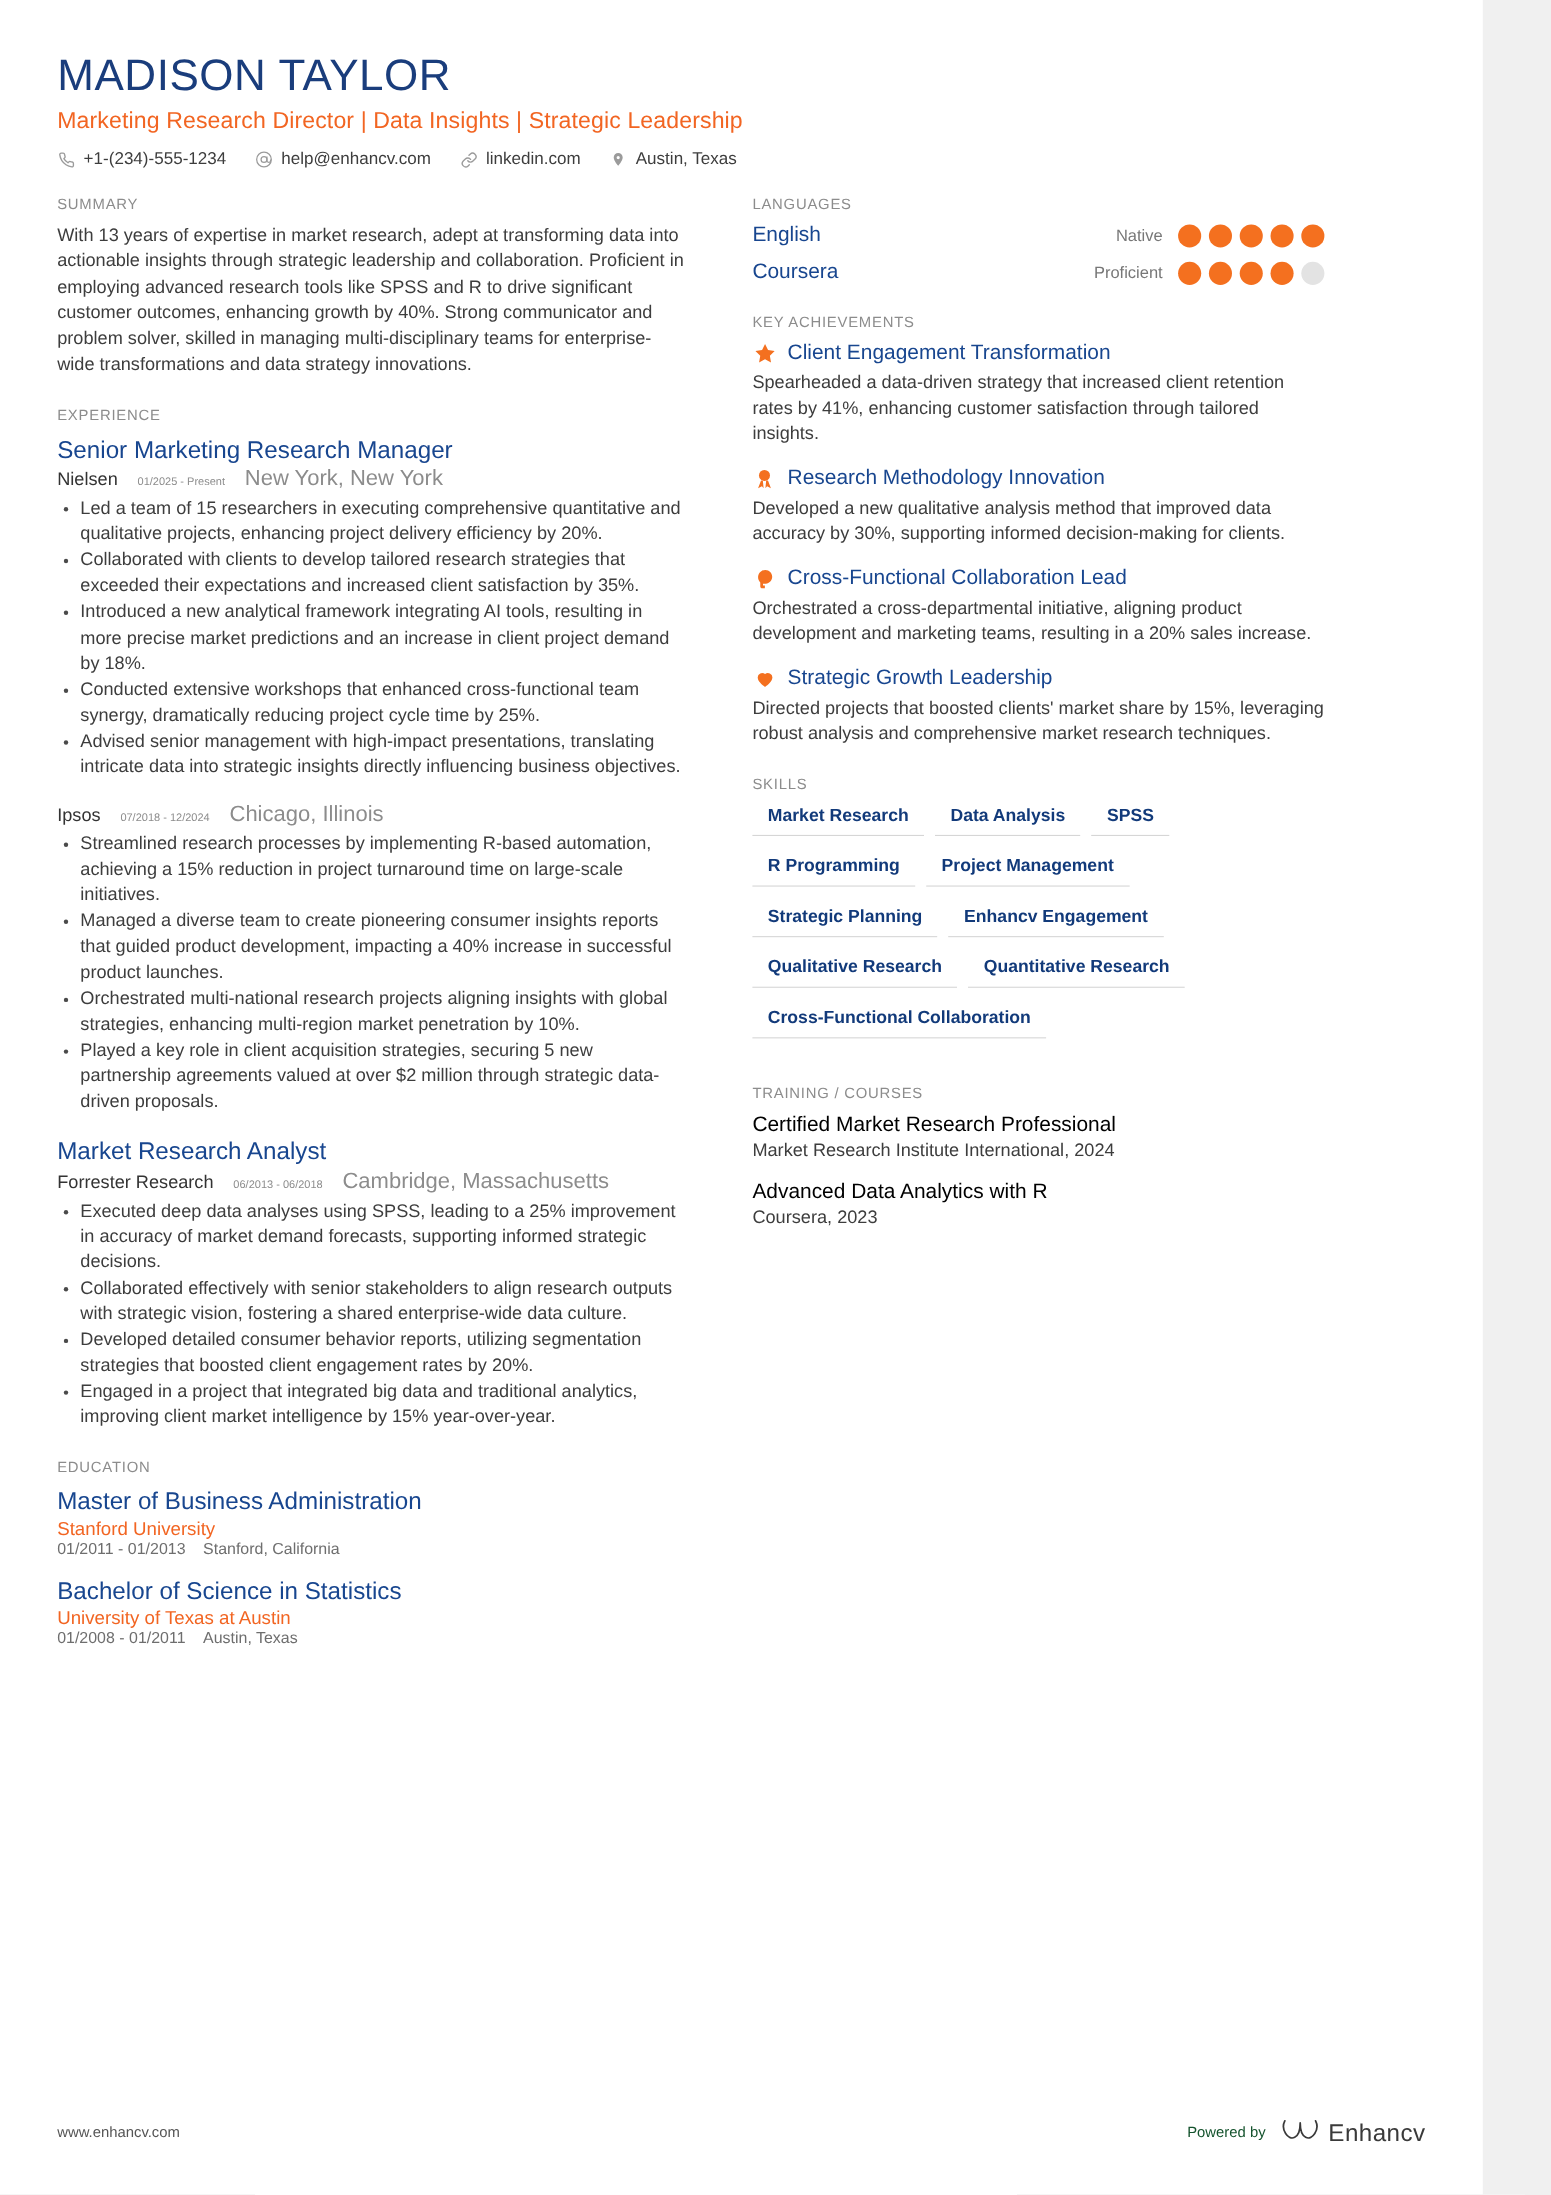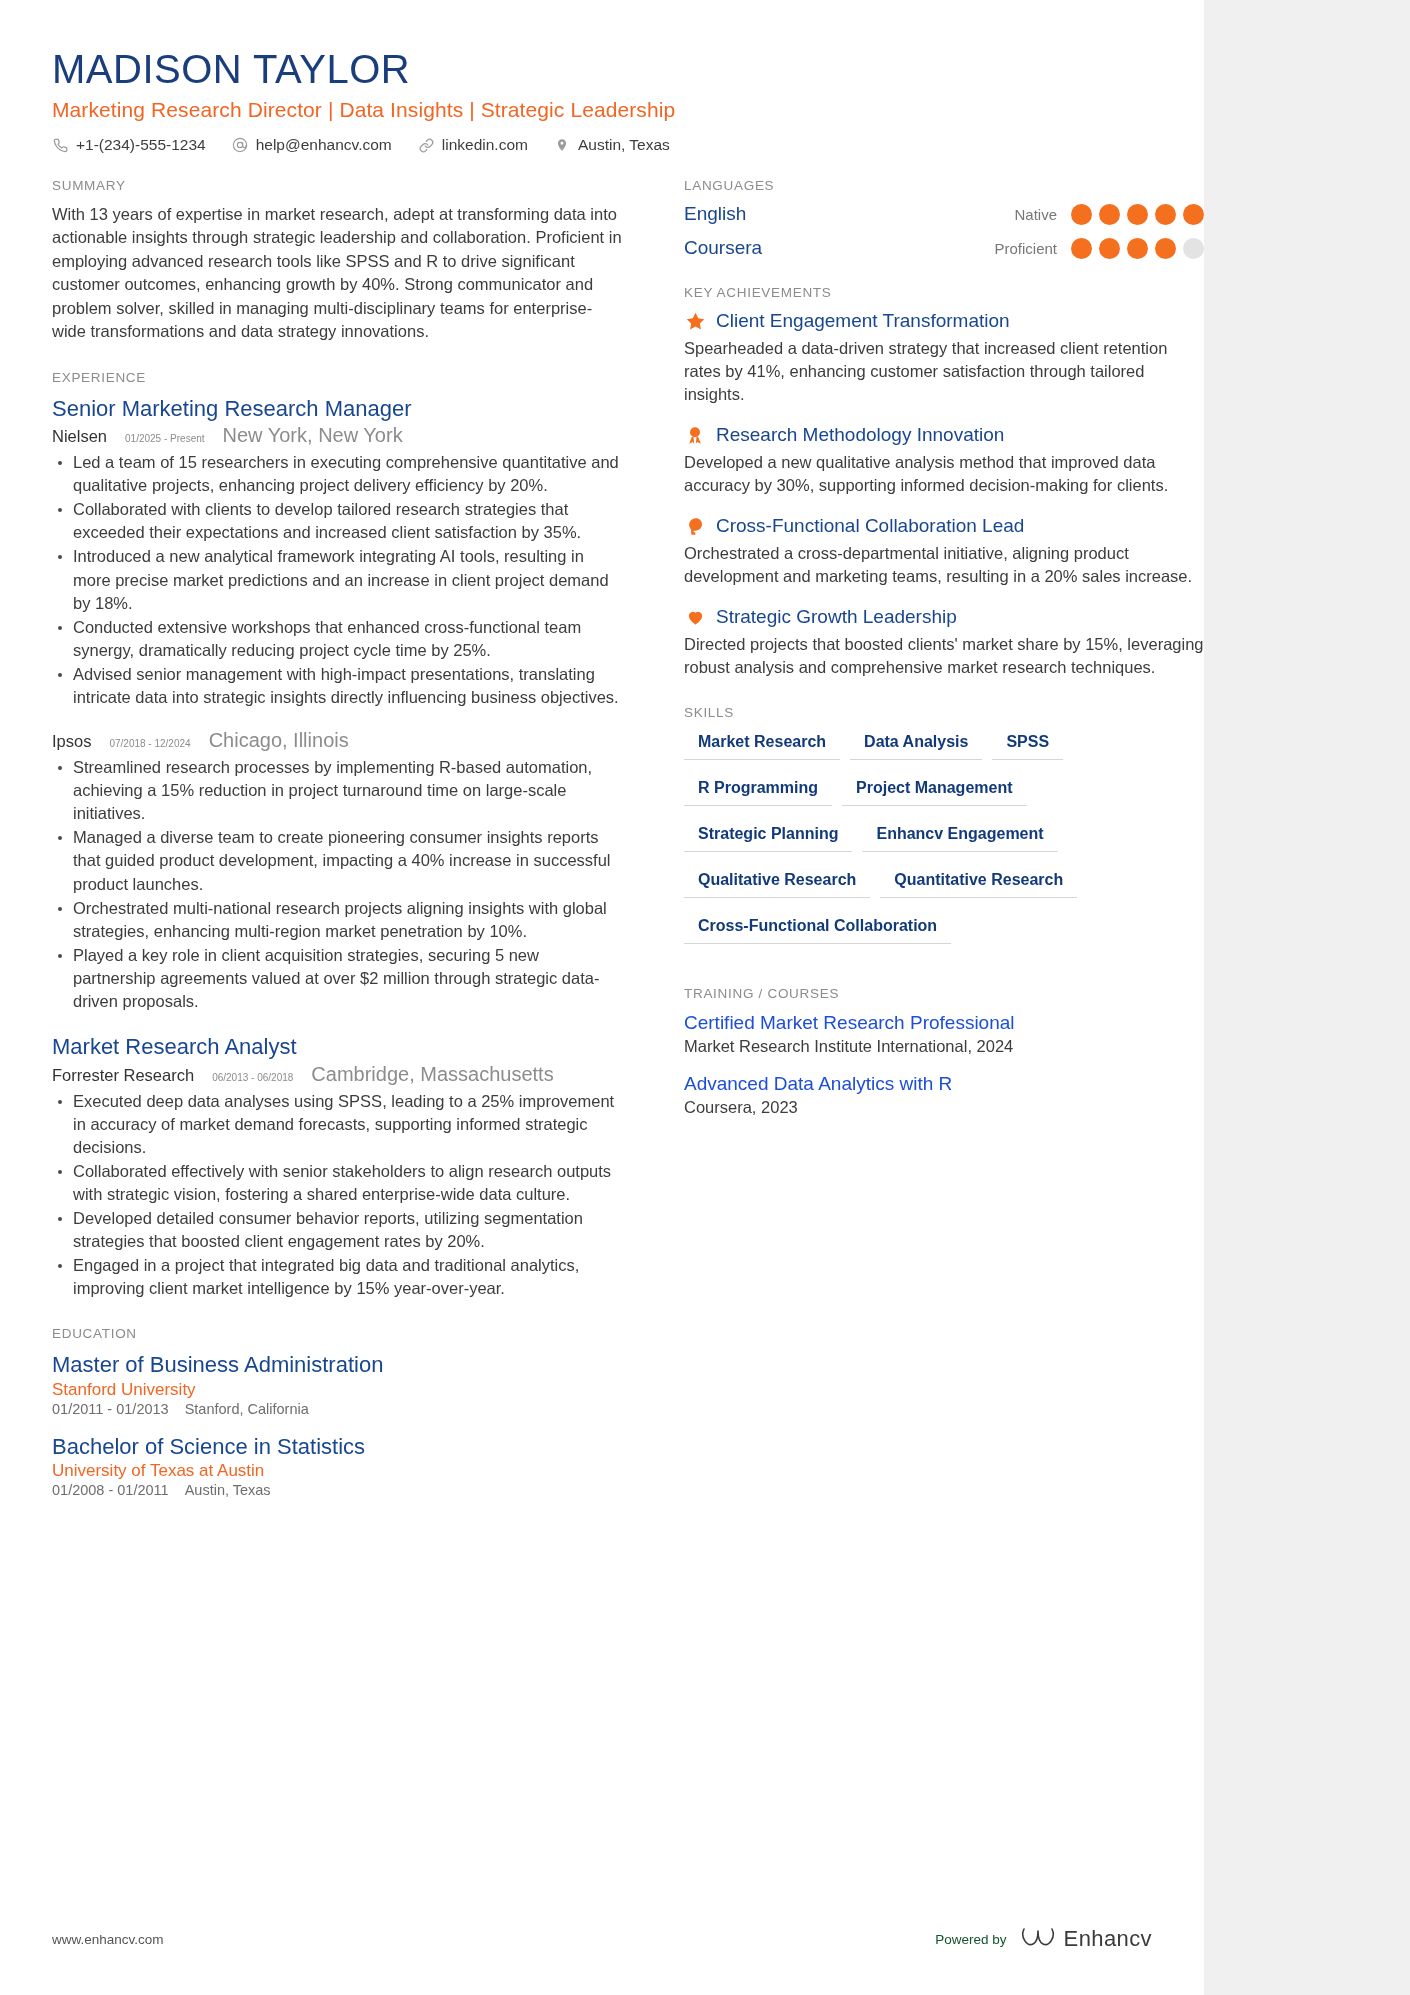--- a/index.html
+++ b/index.html
@@ -2,21 +2,21 @@
 <html><head>
 <meta charset="utf-8">
 <style>
   * { box-sizing: border-box; margin: 0; padding: 0; }
   html, body {
     width: 1410px;
     background: #f0f0f0;
     font-family: "Liberation Sans", sans-serif;
   }
   .page {
-    width: 1204px;
+    width: 1348px;
     min-height: 1995px;
     background: #ffffff;
     position: relative;
     padding: 46px 65px 0 52px;
   }
   
   .name {
     font-size: 40px;
     font-weight: 400;
     letter-spacing: 0.5px;
@@ -114,21 +114,21 @@
     font-size: 16px;
     font-weight: bold;
     color: #123a7a;
     border-bottom: 1.5px solid #d6d6d6;
     padding: 3px 14px 8px 14px;
     margin: 0 10px 16px 0;
     white-space: nowrap;
   }
   
   .course { margin-bottom: 16px; }
-  .course-title { font-size: 19px; color: #1d4ed8; line-height: 1.25; margin-bottom: 2px; }
+  .course-title { font-size: 19px; color: #000000; line-height: 1.25; margin-bottom: 2px; }
   .course-sub { font-size: 16.5px; color: #3d3d3d; }
   
   .footer {
     position: absolute;
     left: 52px; right: 52px; bottom: 42px;
     display: flex; align-items: center; justify-content: space-between;
   }
   .footer-url { font-size: 13.5px; color: #555555; }
   .footer-right { display: flex; align-items: center; gap: 14px; }
   .footer-powered { font-size: 13.5px; color: #14532d; }

